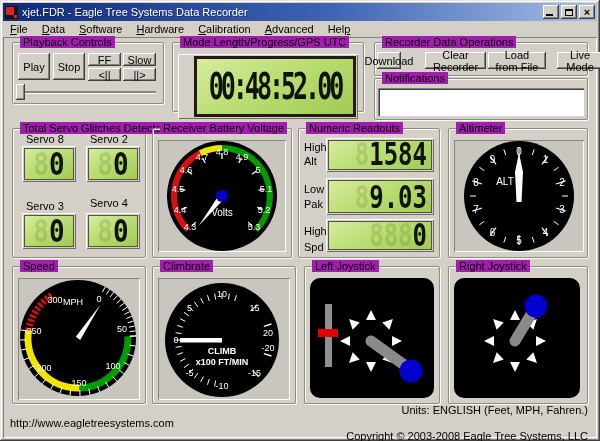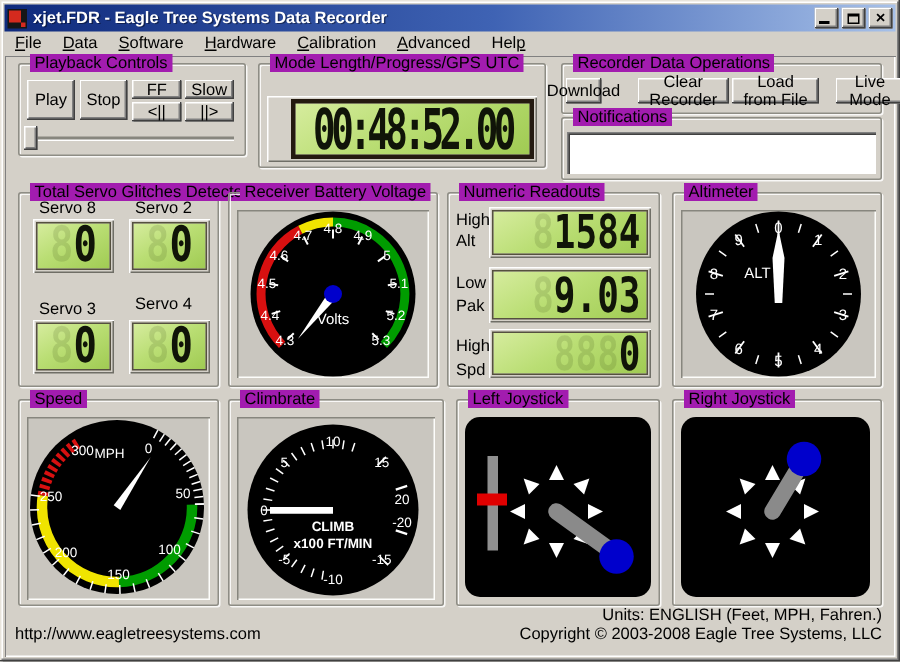--- a/index.html
+++ b/index.html
@@ -13,21 +13,21 @@
   }
   
   .titlebar{
     position:absolute;left:3px;top:3px;width:594px;height:18px;
     background:linear-gradient(90deg,#0f2a7c 0%,#3f63b4 55%,#a6c0e8 100%);
     display:flex;align-items:center;padding:0 2px;
   }
   .title-icon{width:13px;height:13px;background:#161616;position:relative;flex:0 0 13px;}
   .title-icon .r1{position:absolute;left:1px;top:1px;width:8px;height:8px;background:#d42a1e;}
   .title-icon .r2{position:absolute;right:1px;bottom:1px;width:3px;height:3px;background:#d42a1e;}
-  .title-text{color:#fff;font-weight:bold;margin-left:4px;white-space:nowrap;flex:1;
+  .title-text{color:#fff;font-weight:normal;margin-left:4px;white-space:nowrap;flex:1;
     text-shadow:1px 1px 0 rgba(0,0,0,.4);}
   .winbtns{display:flex;gap:2px;}
   .winbtn{width:16px;height:14px;background:#d4d0c8;position:relative;
     box-shadow: inset -1px -1px 0 #404040, inset 1px 1px 0 #fff, inset -2px -2px 0 #808080;
     display:flex;align-items:center;justify-content:center;font-size:10px;font-weight:bold;}
   .glyph-min{position:absolute;left:3px;bottom:3px;width:7px;height:2px;background:#000;}
   .glyph-max{width:8px;height:7px;border:1px solid #000;border-top:2px solid #000;}
   .glyph-close{font-size:11px;line-height:10px;font-weight:bold;}
   
   .menubar{position:absolute;left:3px;top:21px;width:594px;height:15px;display:flex;align-items:center;}
@@ -110,21 +110,21 @@
   <button class="btn" style="left:88px;top:53px;width:33px;height:13px;">FF</button>
   <button class="btn" style="left:123px;top:53px;width:33px;height:13px;">Slow</button>
   <button class="btn" style="left:88px;top:68px;width:33px;height:13px;">&lt;||</button>
   <button class="btn" style="left:123px;top:68px;width:33px;height:13px;">||&gt;</button>
   <div class="slider-track" style="left:18px;top:91px;width:138px;"></div>
   <div class="slider-thumb" style="left:16px;top:84px;"></div>
 
   <div class="group" style="left:172px;top:42px;width:192px;height:70px;">
     <span class="legend">Mode Length/Progress/GPS UTC</span>
   </div>
-  <div class="lcd-frame" style="left:178px;top:64px;width:180px;height:44px;padding-left:16px;">
+  <div class="lcd-frame" style="left:178px;top:54px;width:180px;height:65px;padding-left:16px;">
     <div class="lcd lcd-dark">
       <span style="font-size:25px;letter-spacing:-3px;transform:scale(1.0,1.5);">00:48:52.00</span>
     </div>
   </div>
 
   <div class="group" style="left:374px;top:42px;width:214px;height:34px;">
     <span class="legend">Recorder Data Operations</span>
   </div>
   <button class="btn" style="left:377px;top:52px;width:24px;height:17px;">Download</button>
   <button class="btn" style="left:425px;top:52px;width:61px;height:17px;">Clear Recorder</button>
@@ -423,15 +423,15 @@
         <polygon points="0,-31 -5,-21 5,-21" transform="rotate(270)"></polygon>
         <polygon points="0,-31 -5,-21 5,-21" transform="rotate(315)"></polygon>
       </g>
       <line x1="61" y1="63" x2="79" y2="33" stroke="#8a8a8a" stroke-width="11" stroke-linecap="round"></line>
       <circle cx="82" cy="28" r="11.5" fill="#0000cc"></circle>
     </svg>
   </div>
 
   <div class="footer-text" style="right:12px;top:404px;">Units: ENGLISH (Feet, MPH, Fahren.)</div>
   <div class="footer-text" style="left:10px;top:417px;">http://www.eagletreesystems.com</div>
-  <div class="footer-text" style="right:12px;top:417px;margin-left:32px;">Copyright © 2003-2008 Eagle Tree Systems, LLC</div>
+  <div class="footer-text" style="right:12px;top:430px;margin-left:32px;">Copyright © 2003-2008 Eagle Tree Systems, LLC</div>
 
 </div>
 
 </body></html>

